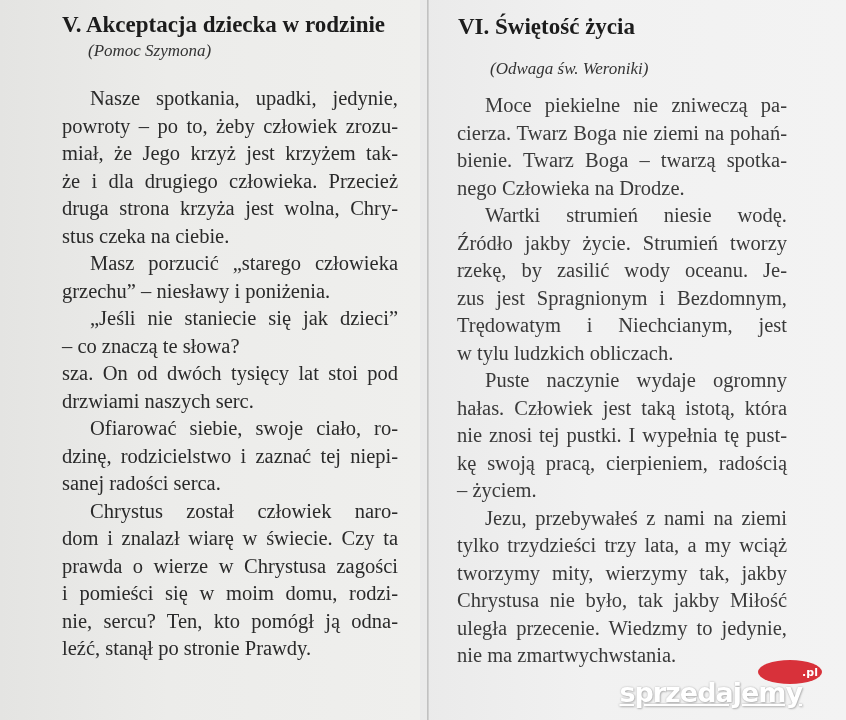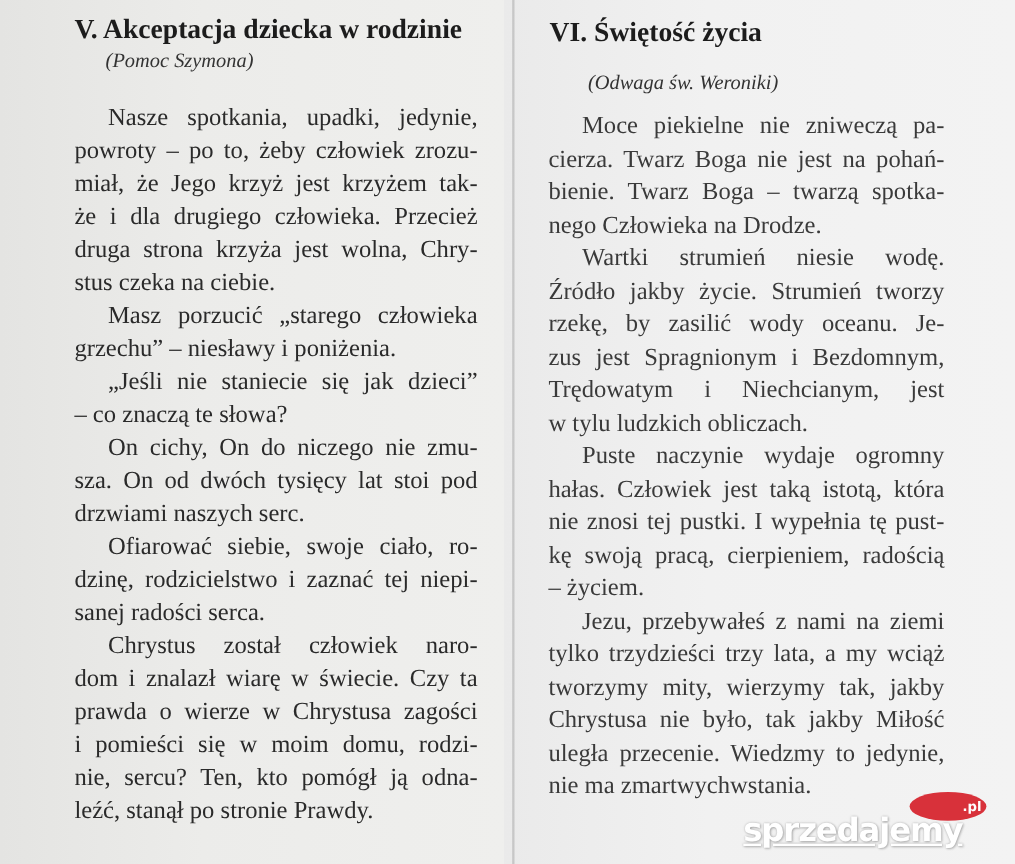--- a/index.html
+++ b/index.html
@@ -71,21 +71,20 @@
         <span class="line indent">Nasze spotkania, upadki, jedynie,</span>
         <span class="line">powroty – po to, żeby człowiek zrozu-</span>
         <span class="line">miał, że Jego krzyż jest krzyżem tak-</span>
         <span class="line">że i dla drugiego człowieka. Przecież</span>
         <span class="line">druga strona krzyża jest wolna, Chry-</span>
         <span class="line last">stus czeka na ciebie.</span>
         <span class="line indent">Masz porzucić „starego człowieka</span>
         <span class="line last">grzechu” – niesławy i poniżenia.</span>
         <span class="line indent">„Jeśli nie staniecie się jak dzieci”</span>
         <span class="line last">– co znaczą te słowa?</span>
-        <span class="line indent">On cichy, On do niczego nie zmu-</span>
         <span class="line">sza. On od dwóch tysięcy lat stoi pod</span>
         <span class="line last">drzwiami naszych serc.</span>
         <span class="line indent">Ofiarować siebie, swoje ciało, ro-</span>
         <span class="line">dzinę, rodzicielstwo i zaznać tej niepi-</span>
         <span class="line last">sanej radości serca.</span>
         <span class="line indent">Chrystus został człowiek naro-</span>
         <span class="line">dom i znalazł wiarę w świecie. Czy ta</span>
         <span class="line">prawda o wierze w Chrystusa zagości</span>
         <span class="line">i pomieści się w moim domu, rodzi-</span>
         <span class="line">nie, sercu? Ten, kto pomógł ją odna-</span>
@@ -93,21 +92,21 @@
       </div>
   </div>
   <div class="page page-right">
     <div class="heading" style="left:38px; top:14px;">VI. Świętość życia</div>
     <div class="subheading" style="left:70px; top:59px;">(Odwaga św. Weroniki)</div>
   </div>
 </div>
 <div class="gutter"></div>
 <div class="body-text right-body" id="right-body">
     <span class="line indent">Moce piekielne nie zniweczą pa-</span>
-    <span class="line">cierza. Twarz Boga nie jest na pohań-</span>
+    <span class="line">cierza. Twarz Boga nie ziemi na pohań-</span>
     <span class="line">bienie. Twarz Boga – twarzą spotka-</span>
     <span class="line last">nego Człowieka na Drodze.</span>
     <span class="line indent">Wartki strumień niesie wodę.</span>
     <span class="line">Źródło jakby życie. Strumień tworzy</span>
     <span class="line">rzekę, by zasilić wody oceanu. Je-</span>
     <span class="line">zus jest Spragnionym i Bezdomnym,</span>
     <span class="line">Trędowatym i Niechcianym, jest</span>
     <span class="line last">w tylu ludzkich obliczach.</span>
     <span class="line indent">Puste naczynie wydaje ogromny</span>
     <span class="line">hałas. Człowiek jest taką istotą, która</span>

